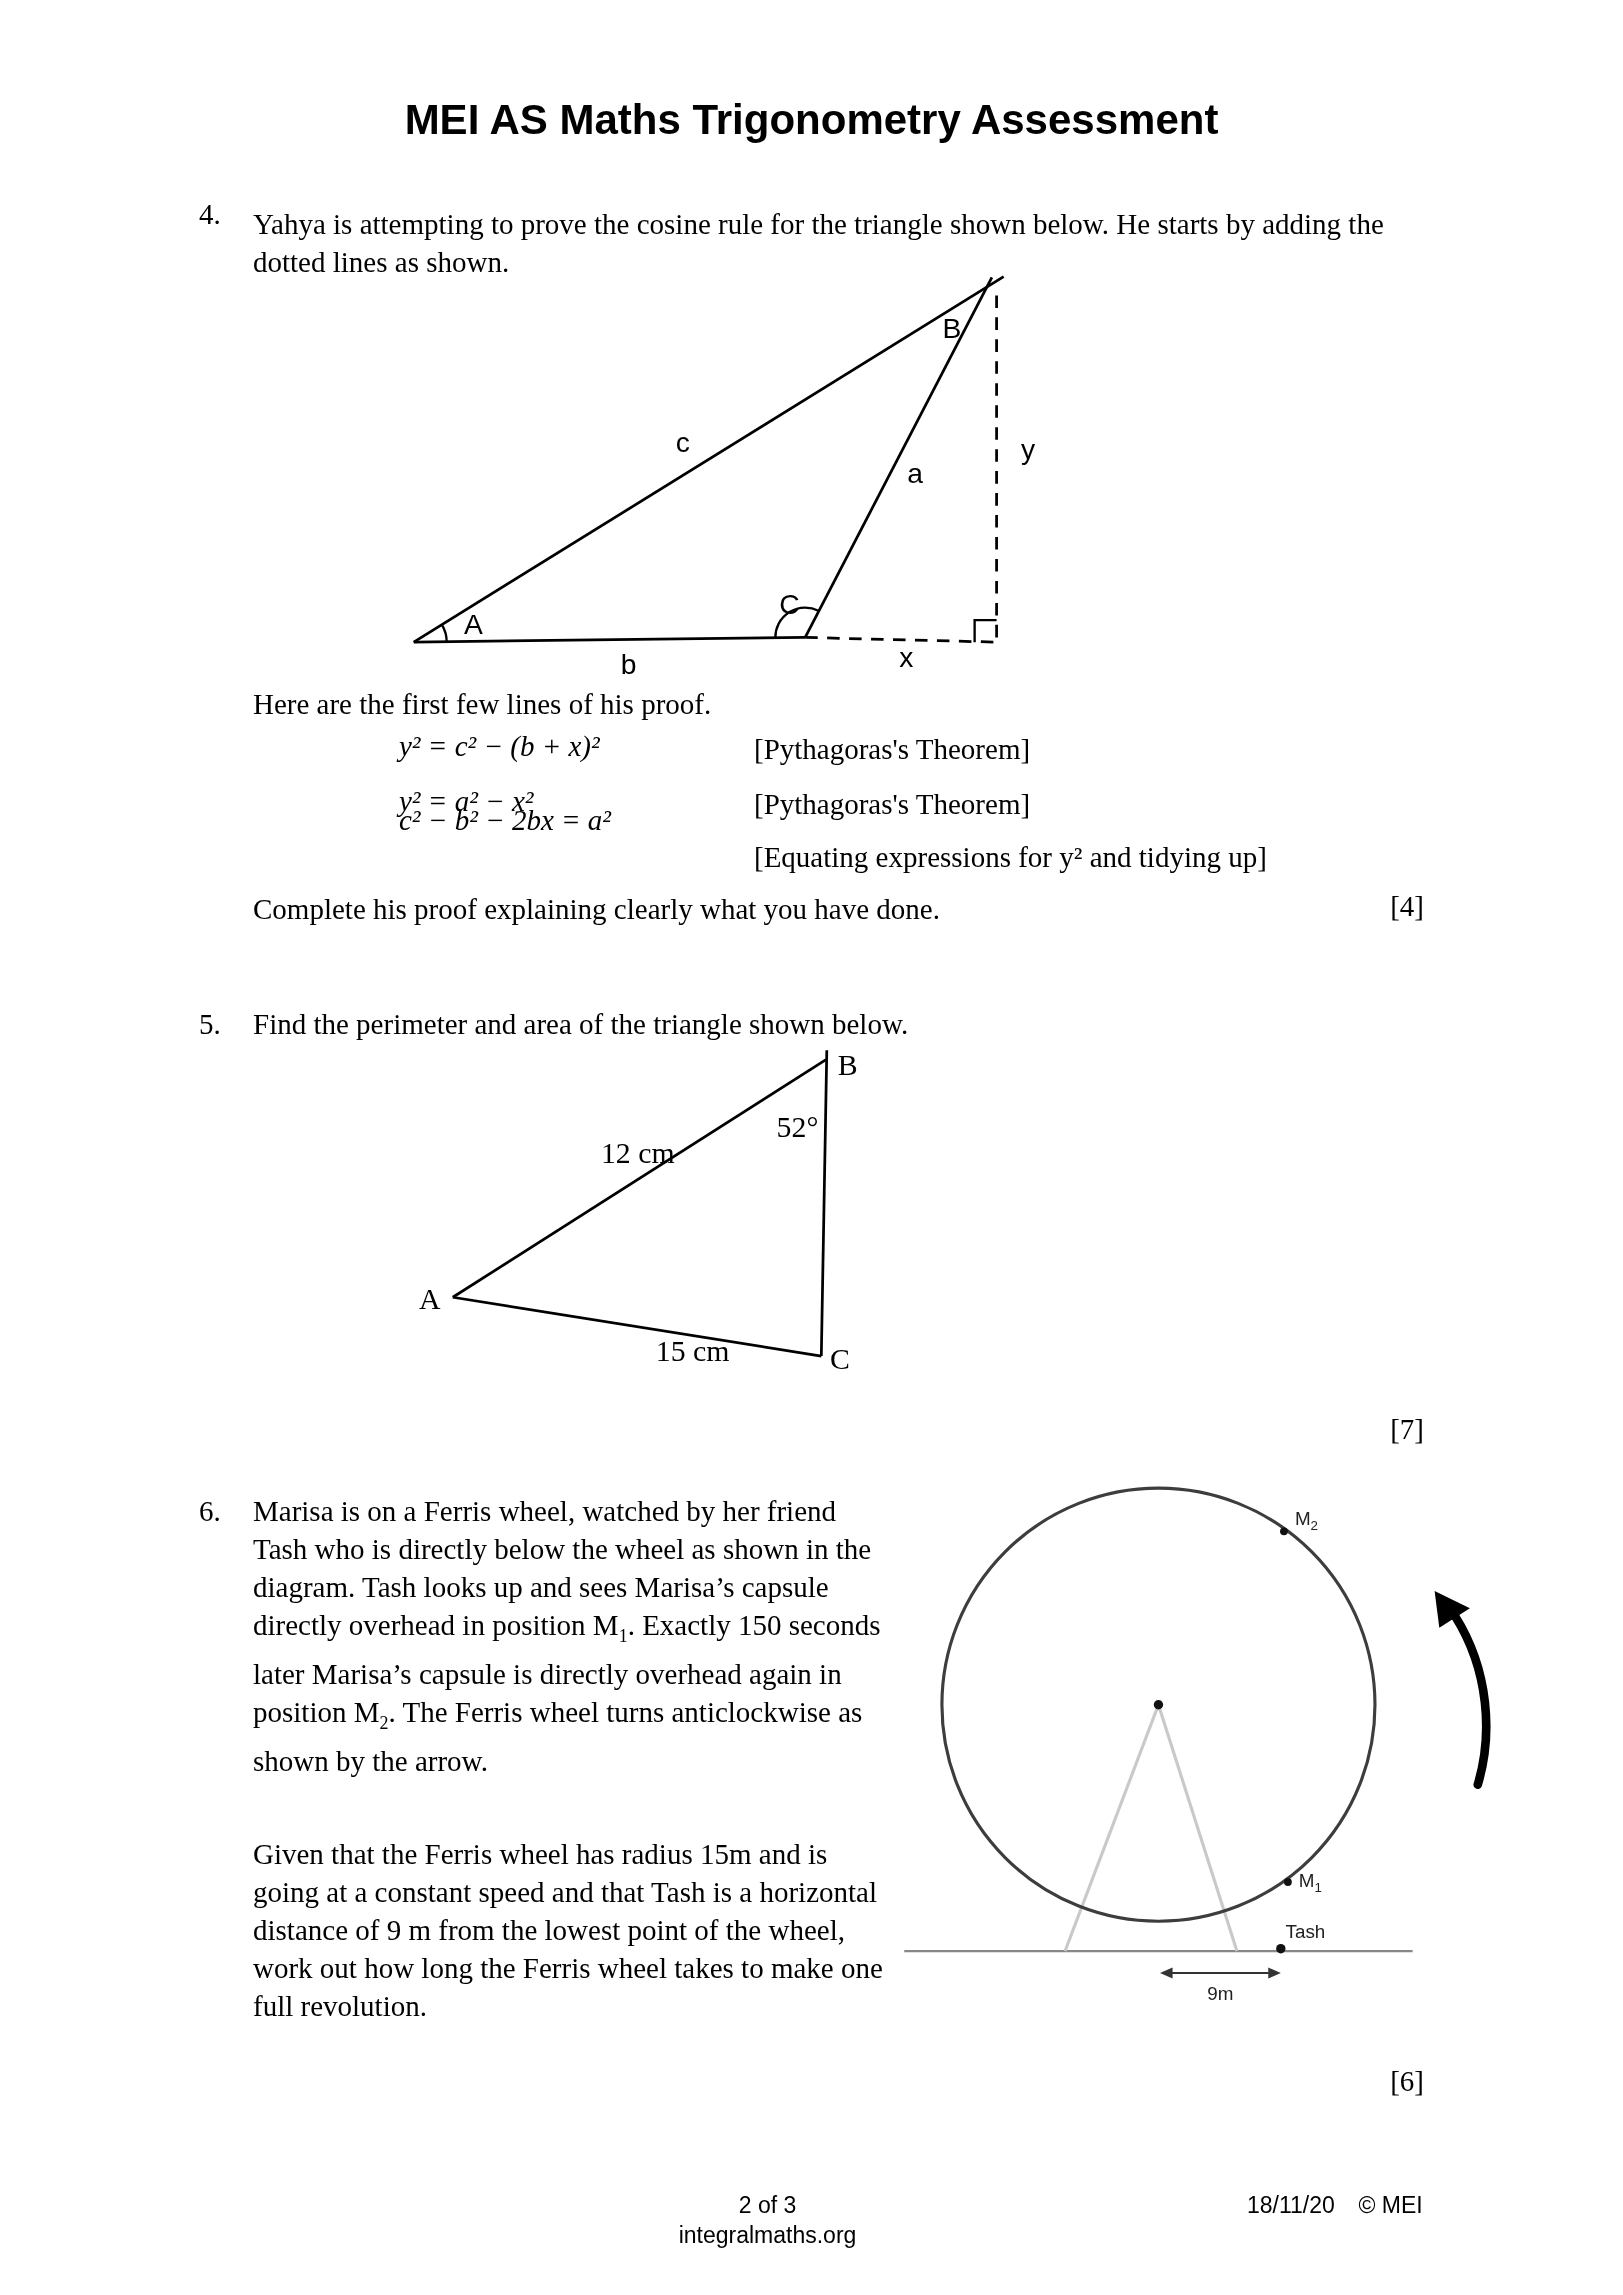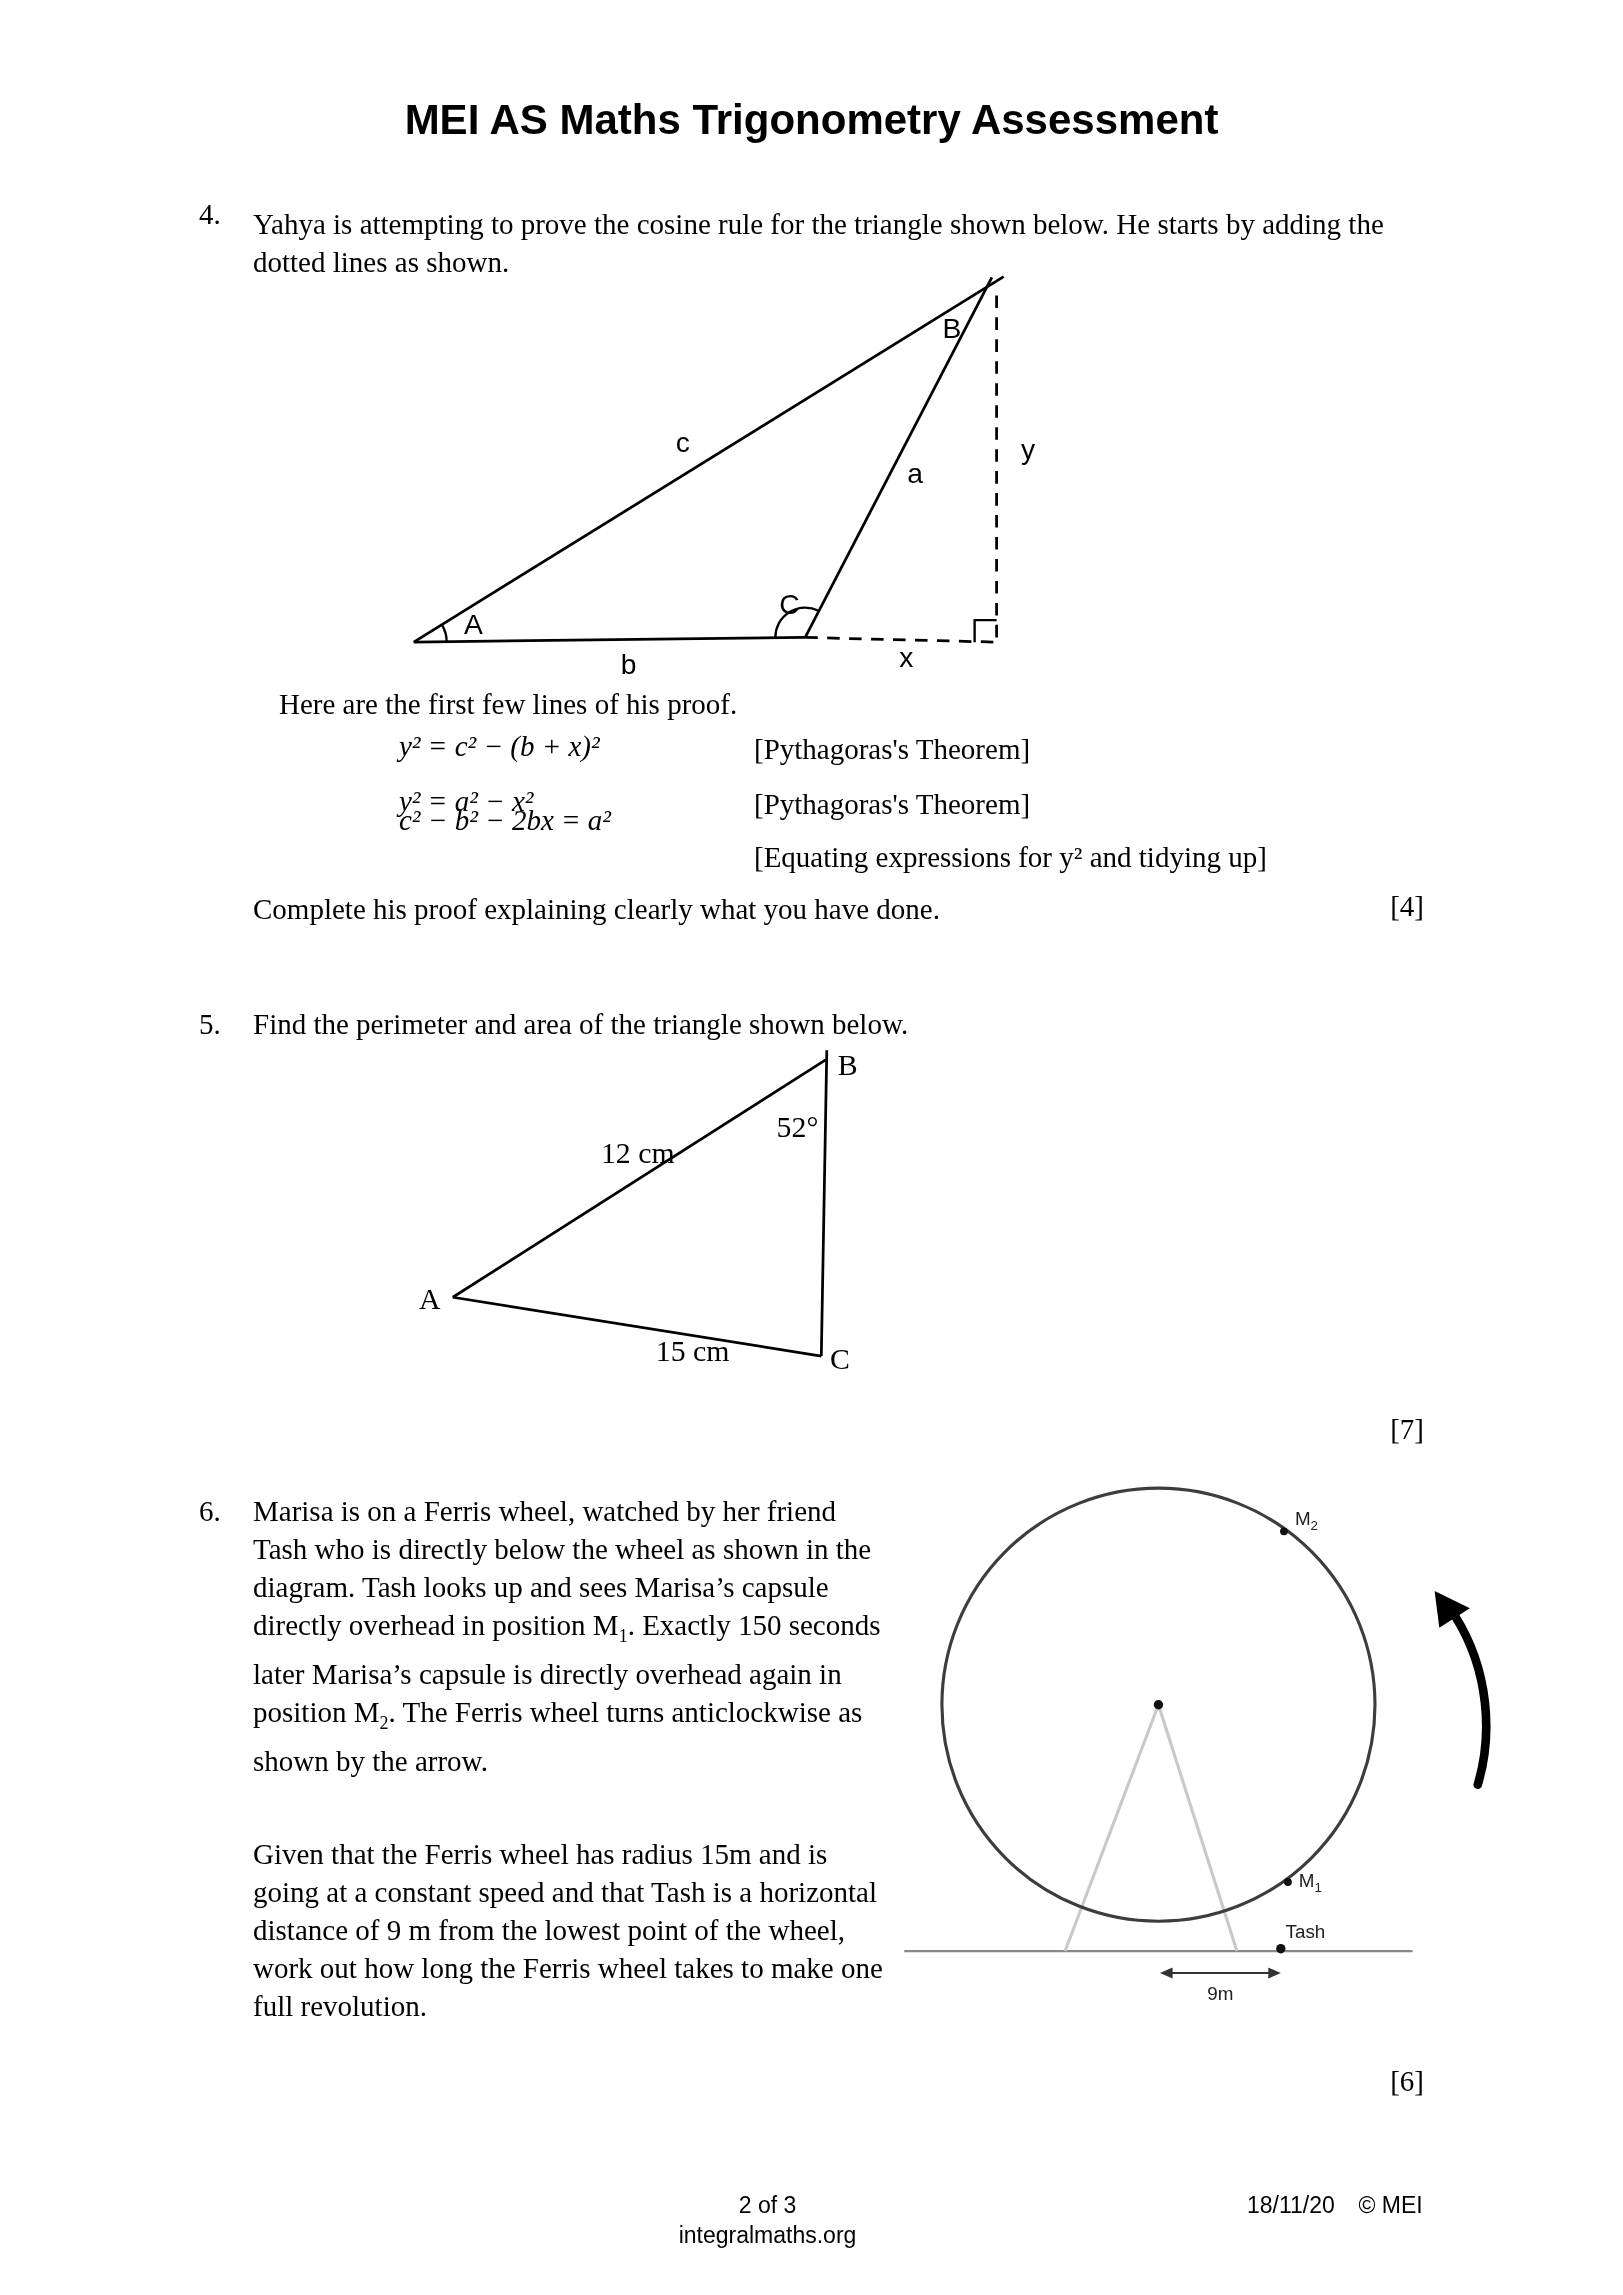--- a/index.html
+++ b/index.html
@@ -50,21 +50,21 @@
     <text class="q4label" x="90" y="458">A</text>
     <text class="q4label" x="700" y="80">B</text>
     <text class="q4label" x="492" y="432">C</text>
     <text class="q4label" x="360" y="225">c</text>
     <text class="q4label" x="655" y="265">a</text>
     <text class="q4label" x="800" y="235">y</text>
     <text class="q4label" x="290" y="508">b</text>
     <text class="q4label" x="645" y="500">x</text>
   </svg>
 
-  <div class="abs serif" style="left:253px; top:685px;margin-left:26px;">Here are the first few lines of his proof.</div>
+  <div class="abs serif" style="left:253px; top:685px;">Here are the first few lines of his proof.</div>
 
   <div class="abs math" style="left:399px; top:730px;">y² = c² − (b + x)²</div>
   <div class="abs serif" style="left:754px; top:730px;">[Pythagoras's Theorem]</div>
 
   <div class="abs math" style="left:399px; top:785px;">y² = a² − x²</div>
   <div class="abs serif" style="left:754px; top:785px;">[Pythagoras's Theorem]</div>
 
   <div class="abs math" style="left:399px; top:804px;">c² − b² − 2bx = a²</div>
   <div class="abs serif" style="left:754px; top:838px;">[Equating expressions for y² and tidying up]</div>
 

